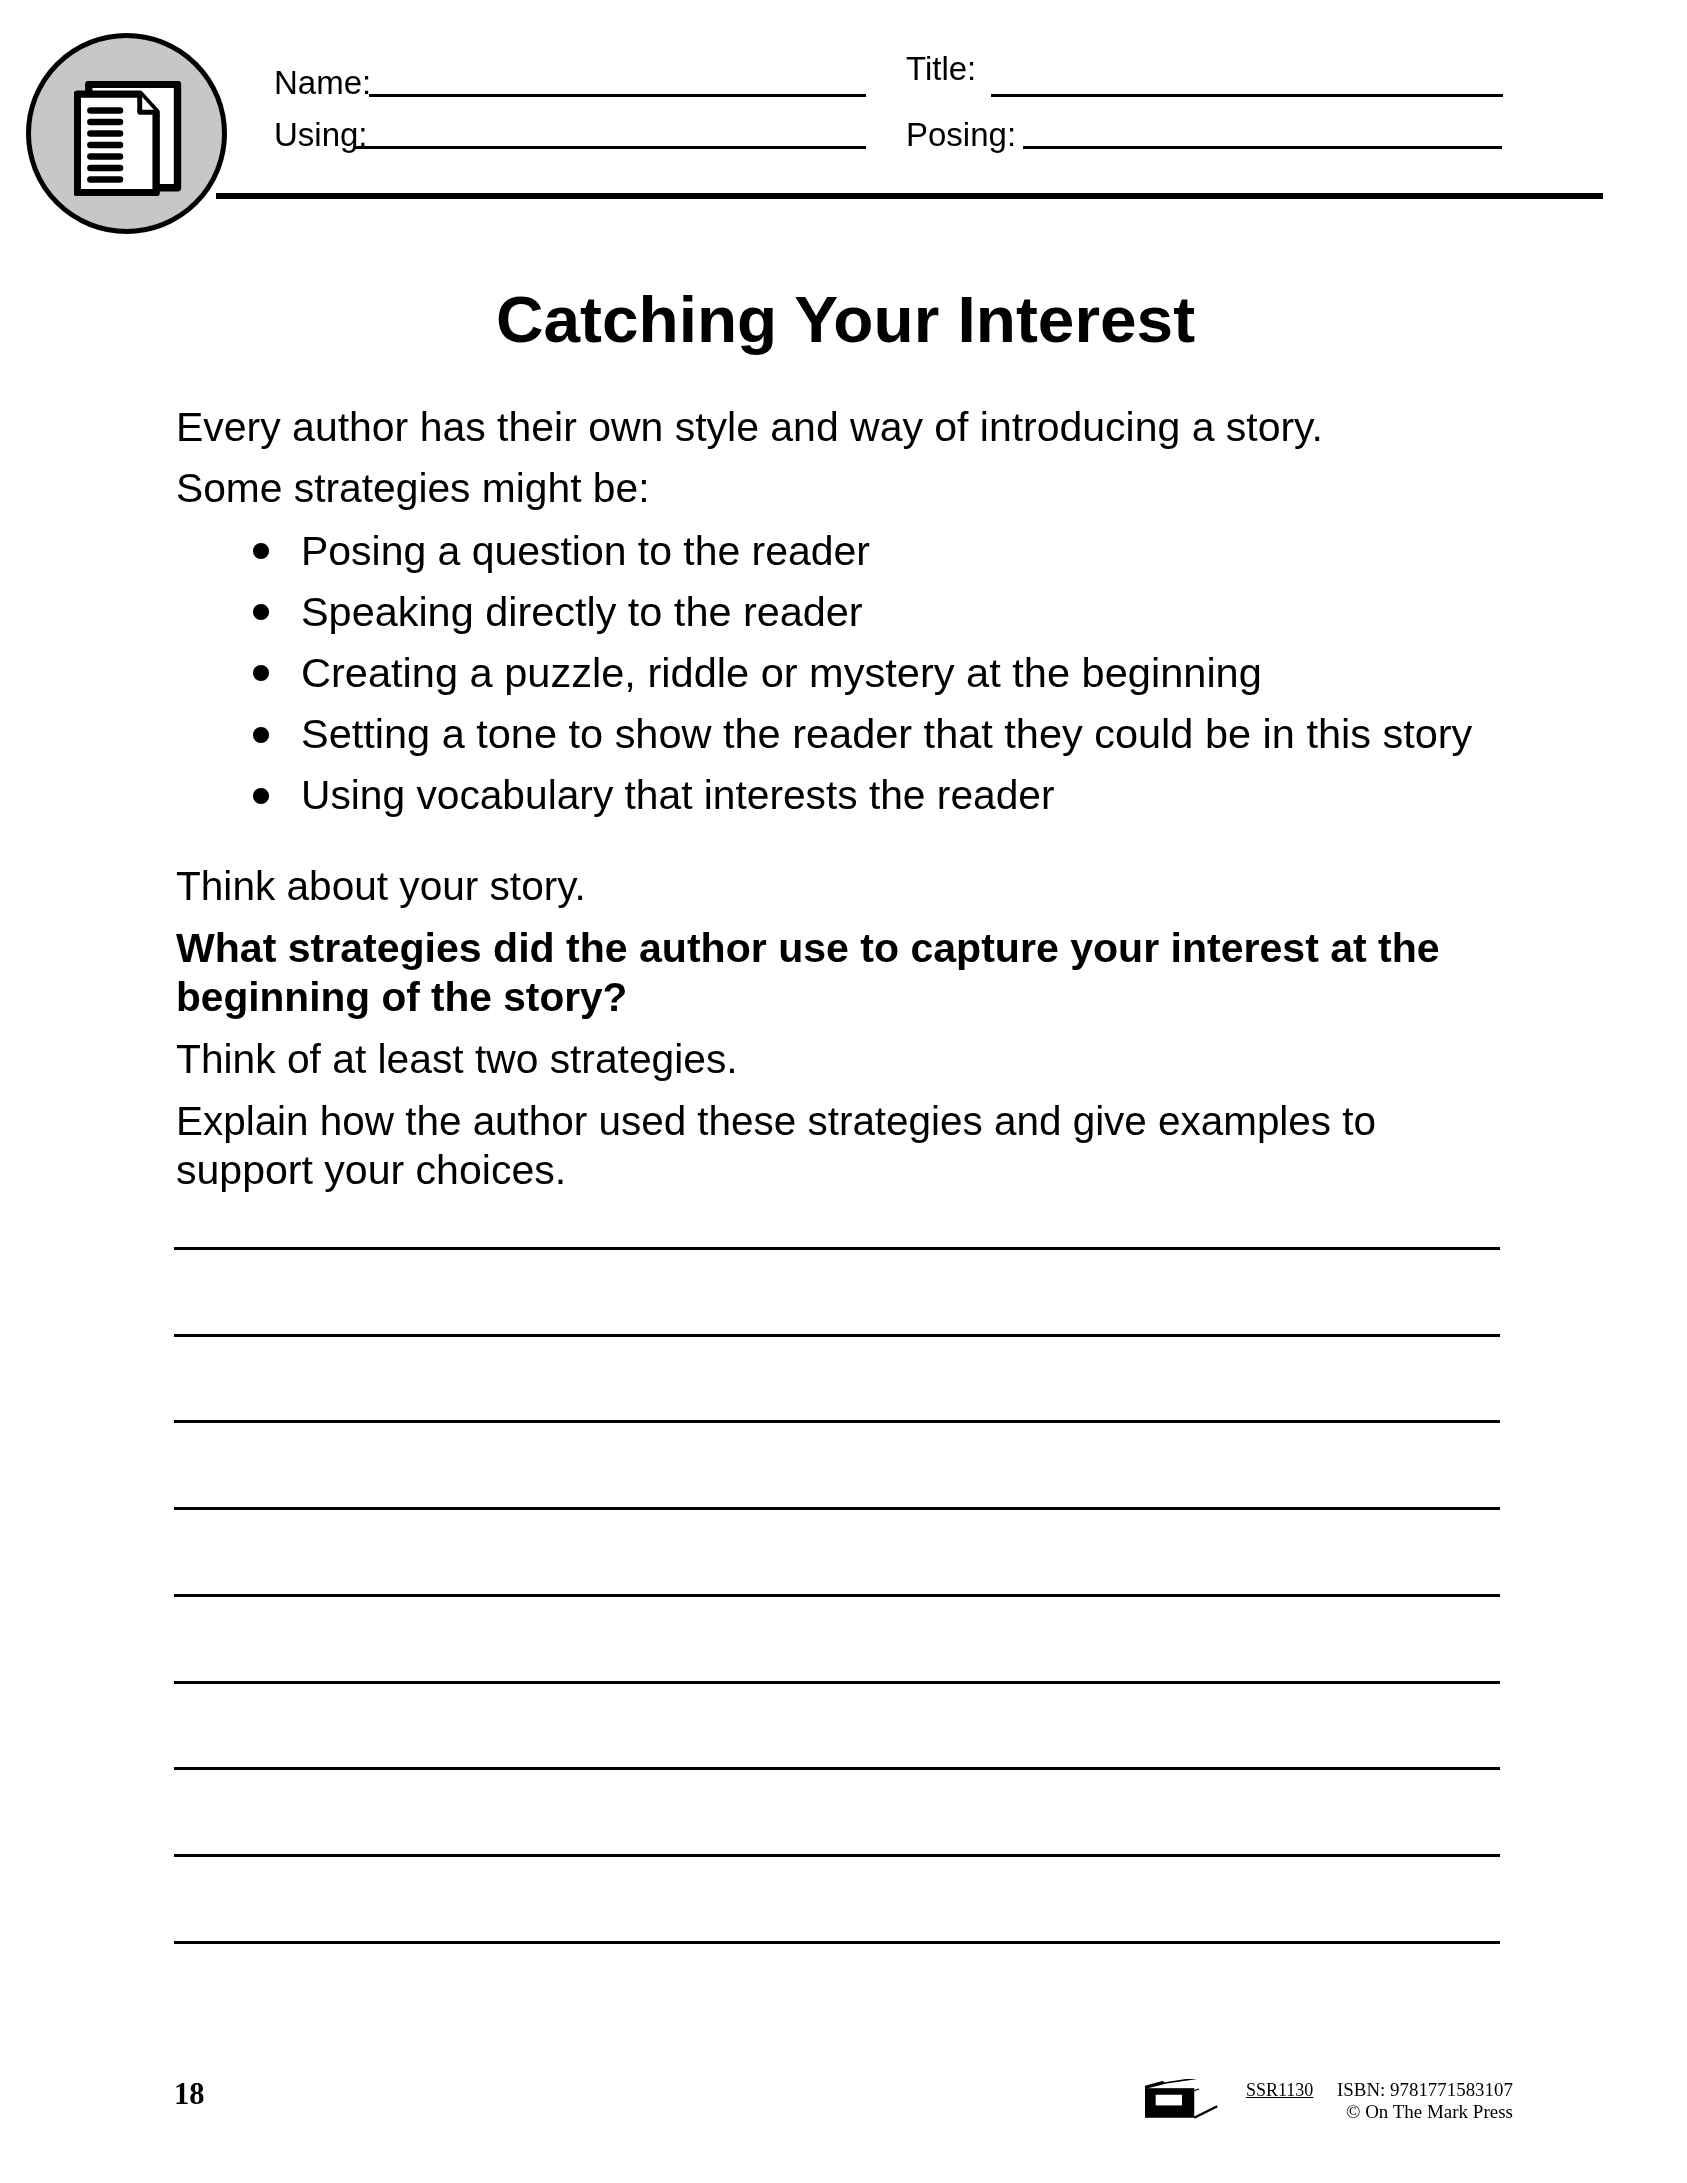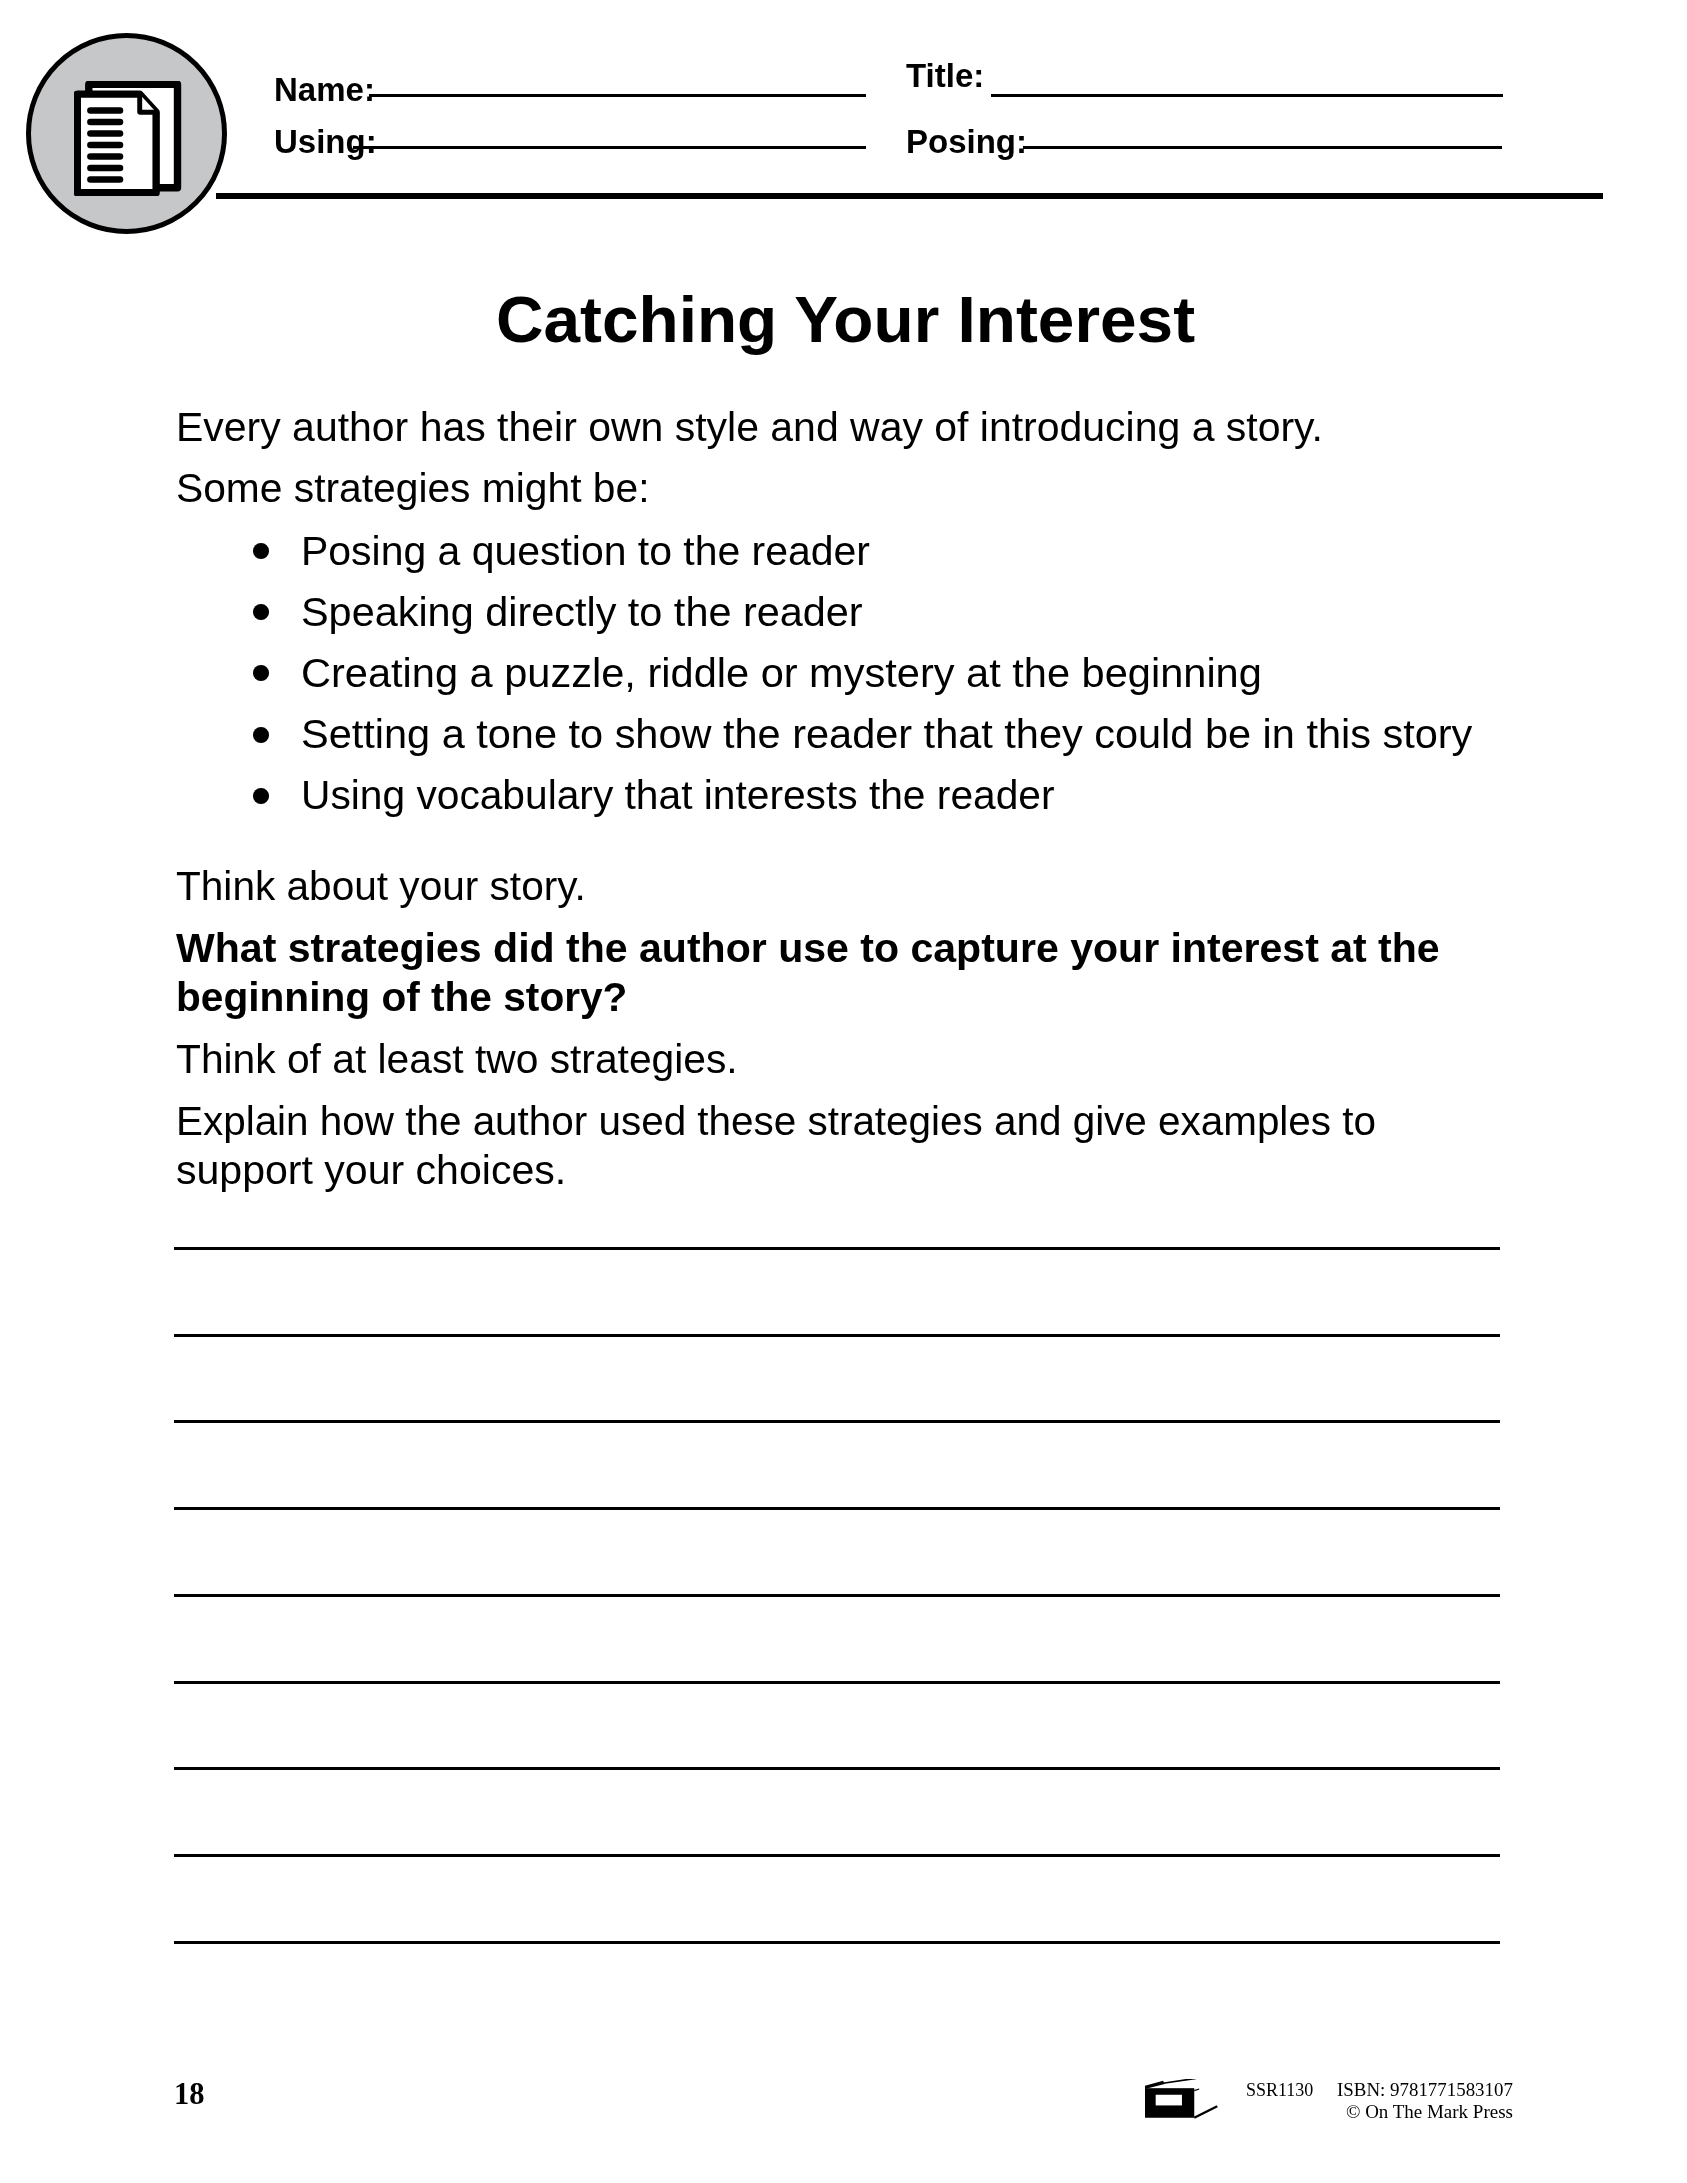--- a/index.html
+++ b/index.html
@@ -4,21 +4,21 @@
 <style>
   html, body { margin:0; padding:0; background:#ffffff; }
   body { width:1687px; height:2183px; position:relative; overflow:hidden; font-family:"Liberation Sans", sans-serif; color:#000; }
   .abs { position:absolute; }
   .line-text { position:absolute; white-space:nowrap; transform-origin:left bottom; line-height:1; }
 
   
   .badge { position:absolute; left:26px; top:33px; width:201px; height:201px; border-radius:50%; background:#c6c7c9; border:5px solid #000; box-sizing:border-box; }
   .badge svg { position:absolute; left:43px; top:43px; }
   .header-rule { position:absolute; left:216px; top:193px; width:1387px; height:5.8px; background:#000; }
-  .field-label { font-size:33px; font-weight:bold;margin-top:7px; }
+  .field-label { font-size:33px; font-weight:normal; }
   .field-rule { position:absolute; height:2.5px; background:#000; }
 
   
   .title { font-size:64px; font-weight:bold; }
 
   
   .body-text { font-size:40px; }
   .bold-text { font-size:40px; font-weight:bold; }
   .bullet-dot { position:absolute; width:15.7px; height:15.7px; border-radius:50%; background:#000; }
 
@@ -115,16 +115,16 @@
 
 <svg class="abs" style="left:1145px; top:2079px;" width="78" height="43" viewBox="0 0 95 52">
   <polygon points="0,8 22,2 24,6 0,12" fill="#000"></polygon>
   <line x1="22" y1="5" x2="62" y2="-1" stroke="#000" stroke-width="2"></line>
   <rect x="0" y="11" width="60" height="36" fill="#000"></rect>
   <rect x="13" y="19" width="32" height="13" fill="#fff"></rect>
   <line x1="60" y1="14" x2="66" y2="12" stroke="#000" stroke-width="1.5"></line>
   <line x1="60" y1="47" x2="88" y2="33" stroke="#000" stroke-width="3"></line>
 </svg>
 
-<span class="line-text footer-serif footer-small" style="left:1246px; top:2081px;">SSR1130</span>
+<span class="line-text footer-serif footer-small" style="left:1246px; top:2081px;text-decoration:underline;">SSR1130</span>
 <span class="line-text footer-serif footer-small" style="left: 1337px; top: 2081px; transform: scaleX(1.0501);">ISBN: 9781771583107</span>
 <span class="line-text footer-serif footer-small" style="left: 1346px; top: 2103px; transform: scaleX(1.0542);">© On The Mark Press</span>
 
 
 </body></html>

